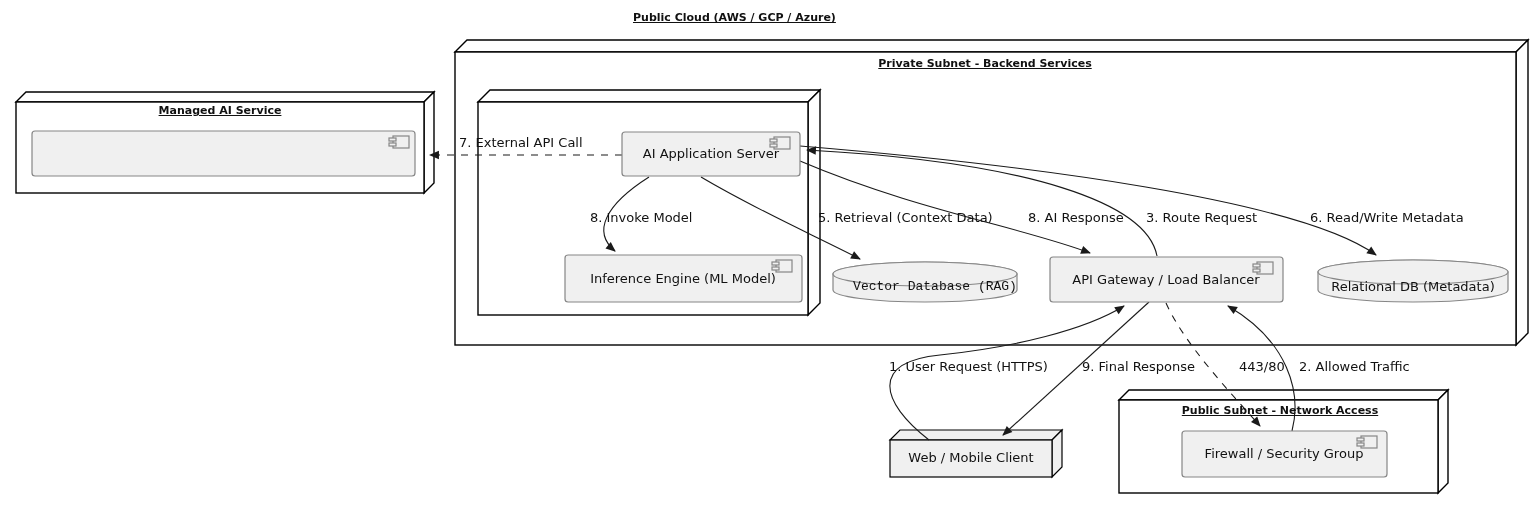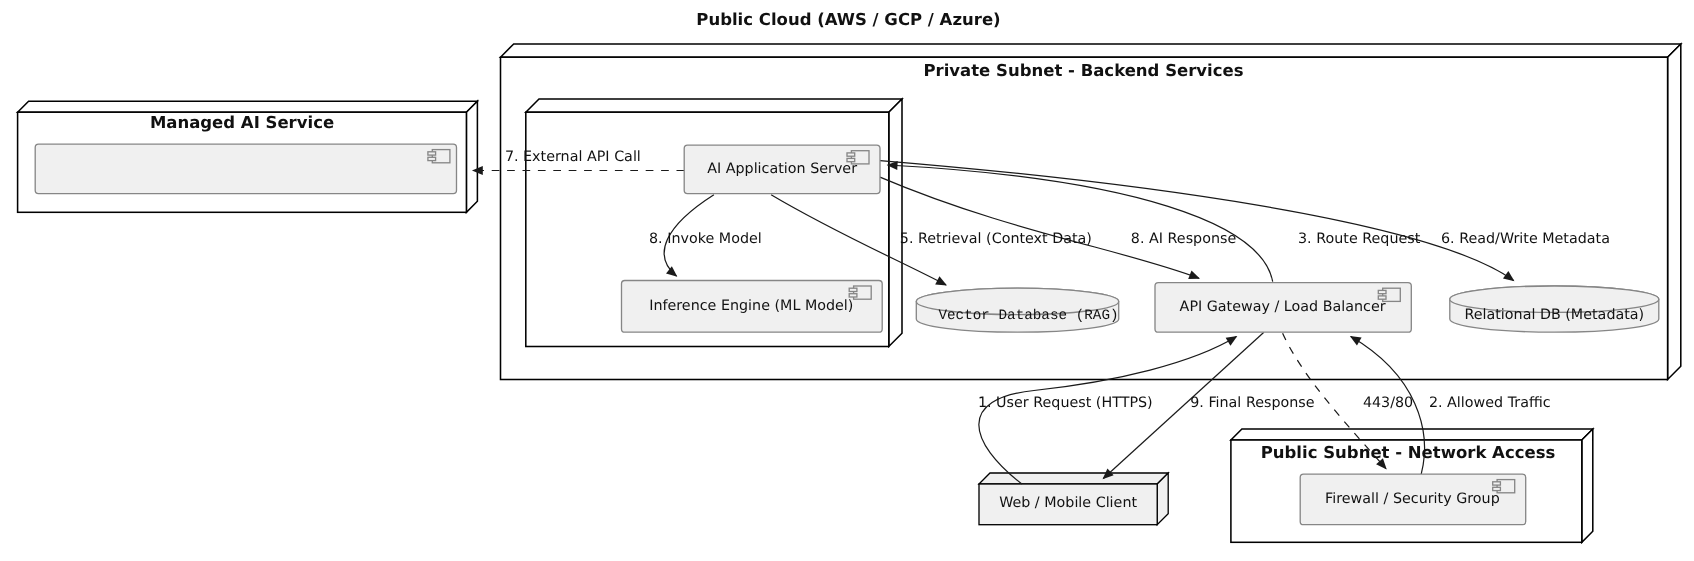--- a/index.html
+++ b/index.html
@@ -2,21 +2,21 @@
 <html style="--node-fill: #ffffff; --node-border: #000000; --component-fill: #f0f0f0; --component-border: #868686; --edge: #1a1a1a; --text: #111111;"><head>
 <meta charset="utf-8">
 <style>
   html,body{margin:0;padding:0;background:#fff;}
   .canvas{
     position:relative;width:1540px;height:510px;background:#fff;overflow:hidden;
     font-family:"DejaVu Sans","Liberation Sans",sans-serif;color:var(--text,#111);
   }
   .canvas svg{position:absolute;left:0;top:0;}
   .lbl{position:absolute;white-space:nowrap;font-size:13px;line-height:14px;color:#111;}
-  .b{font-weight:bold;font-size:15px;}
+  .b{font-weight:bold;font-size:11px;text-decoration:underline;}
   .c{transform:translateX(-50%);}
   
   .nodeface{fill:var(--node-fill,#fff);stroke:var(--node-border,#000);stroke-width:1.4;}
   .nodeface-gray{fill:var(--component-fill,#f0f0f0);stroke:var(--node-border,#000);stroke-width:1.2;}
   .comp{fill:var(--component-fill,#f0f0f0);stroke:var(--component-border,#868686);stroke-width:1.2;}
   .cyl{fill:var(--component-fill,#f0f0f0);stroke:var(--component-border,#868686);stroke-width:1.2;}
   .edge{fill:none;stroke:var(--edge,#1a1a1a);stroke-width:1.1;}
   .dashed{stroke-dasharray:7 7;}
   .icon{fill:var(--component-fill,#f0f0f0);stroke:var(--component-border,#868686);stroke-width:1.2;}
 </style>
@@ -120,20 +120,20 @@
   <div class="lbl c" style="left:1166px;top:273px;">API Gateway / Load Balancer</div>
   <div class="lbl c" style="left:1284px;top:447px;">Firewall / Security Group</div>
 
   <div class="lbl c" style="left:935px;top:280px;font-family:Liberation Mono, monospace;">Vector Database (RAG)</div>
   <div class="lbl c" style="left:1413px;top:280px;">Relational DB (Metadata)</div>
 
   <div class="lbl" style="left:459px;top:136px;">7. External API Call</div>
   <div class="lbl" style="left:590px;top:211px;">8. Invoke Model</div>
   <div class="lbl" style="left:818px;top:211px;">5. Retrieval (Context Data)</div>
   <div class="lbl" style="left:1028px;top:211px;">8. AI Response</div>
-  <div class="lbl" style="left:1146px;top:211px;margin-left:34px;">3. Route Request</div>
+  <div class="lbl" style="left:1146px;top:211px;">3. Route Request</div>
   <div class="lbl" style="left:1310px;top:211px;">6. Read/Write Metadata</div>
   <div class="lbl" style="left:889px;top:360px;">1. User Request (HTTPS)</div>
   <div class="lbl" style="left:1082px;top:360px;">9. Final Response</div>
   <div class="lbl" style="left:1239px;top:360px;">443/80</div>
   <div class="lbl" style="left:1299px;top:360px;text-align:right;">2. Allowed Traffic</div>
 
 </div>
 
 </body></html>

